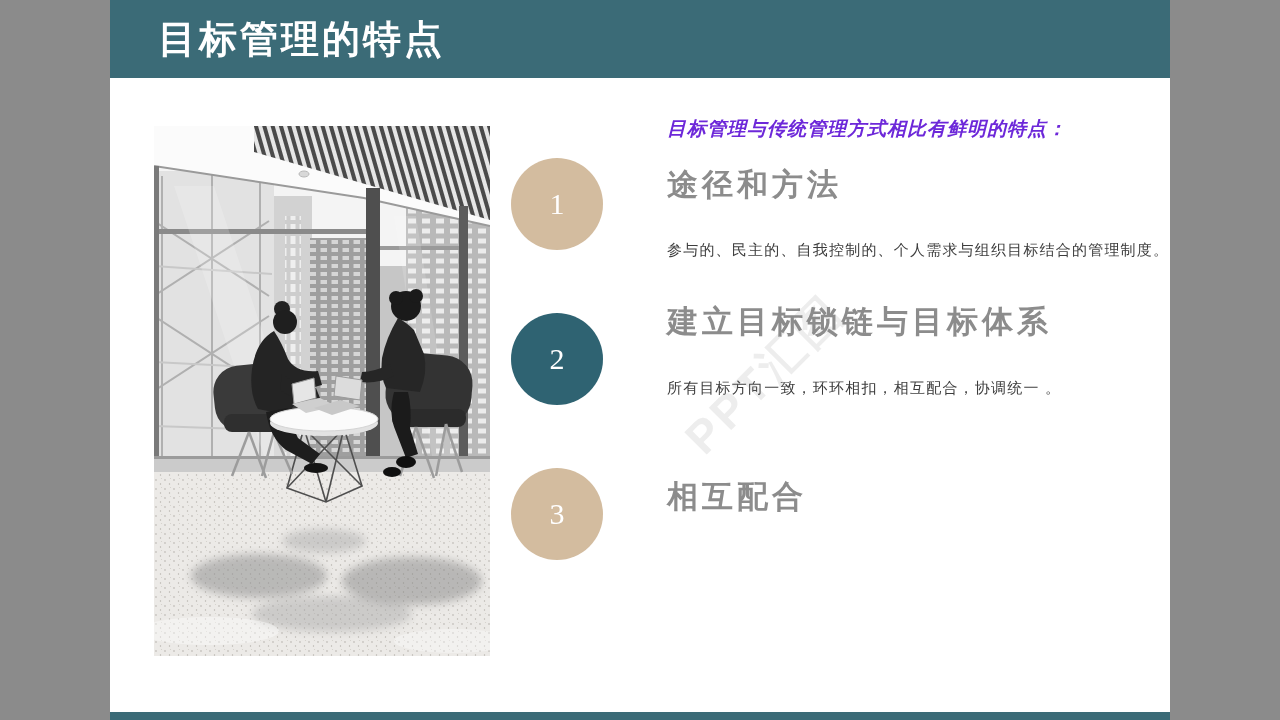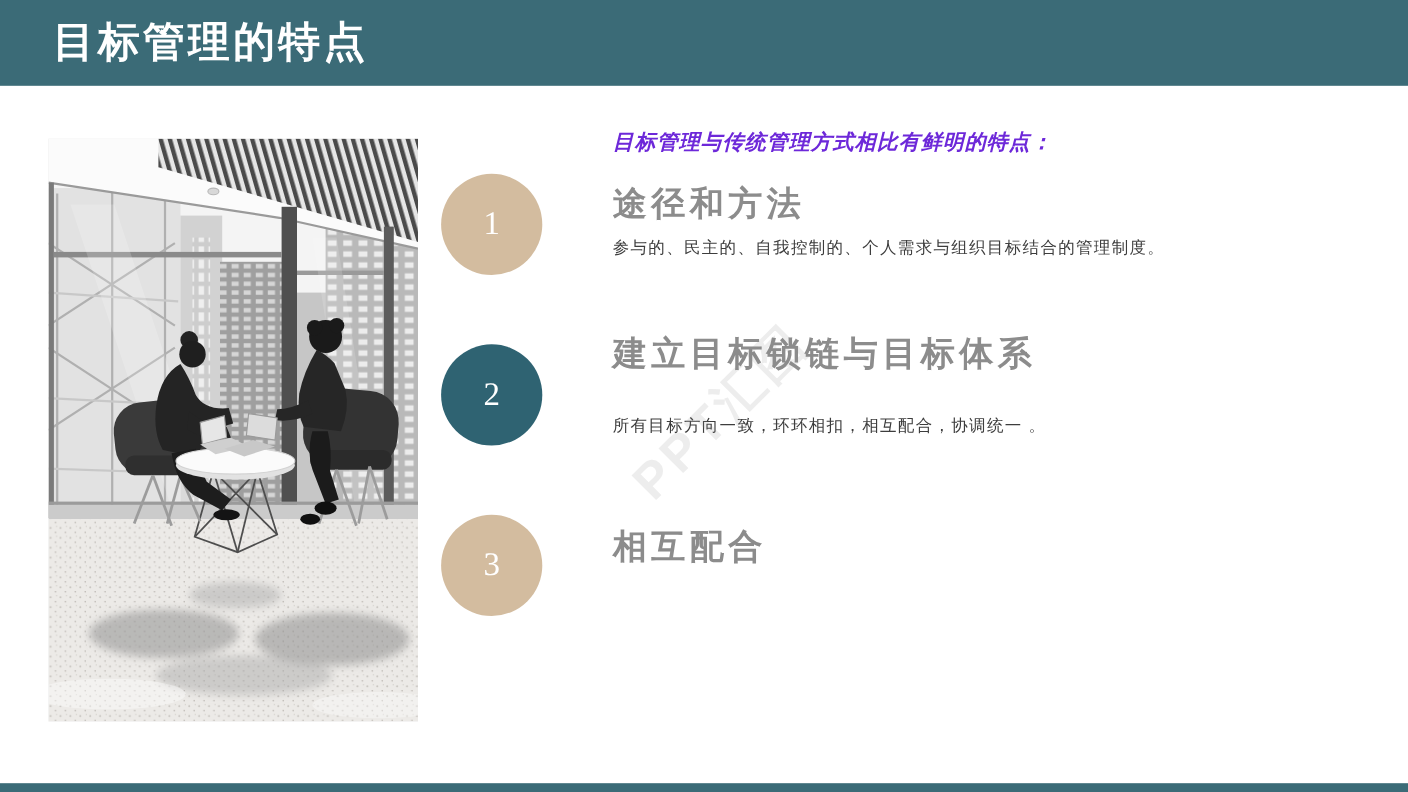--- a/index.html
+++ b/index.html
@@ -1,17 +1,17 @@
 <!DOCTYPE html>
 <html style="--teal: #3b6b77; --teal-dark: #2f6372; --beige: #d3bc9f; --heading-gray: #8c8c8c; --body-gray: #3d3d3d;"><head>
 <meta charset="utf-8">
 <style>
   html,body{margin:0;padding:0;background:#8b8b8b;}
   .stage{
-    position:relative;width:1280px;height:720px;background:#ffffff;
+    position:relative;width:1060px;height:720px;background:#ffffff;
     overflow:hidden;font-family:"Liberation Sans","DejaVu Sans",sans-serif;
     margin:0 auto;
   }
   
   .header{
     position:absolute;left:0;top:0;width:1280px;height:78px;
     background:var(--teal,#3b6b77);display:flex;align-items:center;
   }
   .header-title{
     margin-left:48px;color:#ffffff;font-family:"Liberation Serif","DejaVu Serif",serif;
@@ -51,21 +51,21 @@
     position:absolute;left:557px;width:620px;
     color:var(--heading-gray,#8c8c8c);
     font-family:"Liberation Serif","DejaVu Serif",serif;
     font-weight:bold;font-size:31px;letter-spacing:4px;line-height:1.1;
   }
   .sec-body{
     position:absolute;left:557px;width:600px;
     color:var(--body-gray,#3d3d3d);font-size:15px;letter-spacing:1.2px;
     line-height:36px;
   }
-  .t1{top:168px;}  .b1{top:208px;}
+  .t1{top:168px;}  .b1{top:232px;}
   .t2{top:305px;}  .b2{top:370px;}
   .t3{top:480px;}  .b3{top:526px;}
   
   .watermark{
     position:absolute;left:540px;top:270px;width:230px;height:210px;
     display:flex;align-items:center;justify-content:center;
     transform:rotate(-45deg);pointer-events:none;z-index:6;
     color:rgba(140,140,140,0.16);font-size:46px;font-weight:bold;
     letter-spacing:4px;white-space:nowrap;
   }

